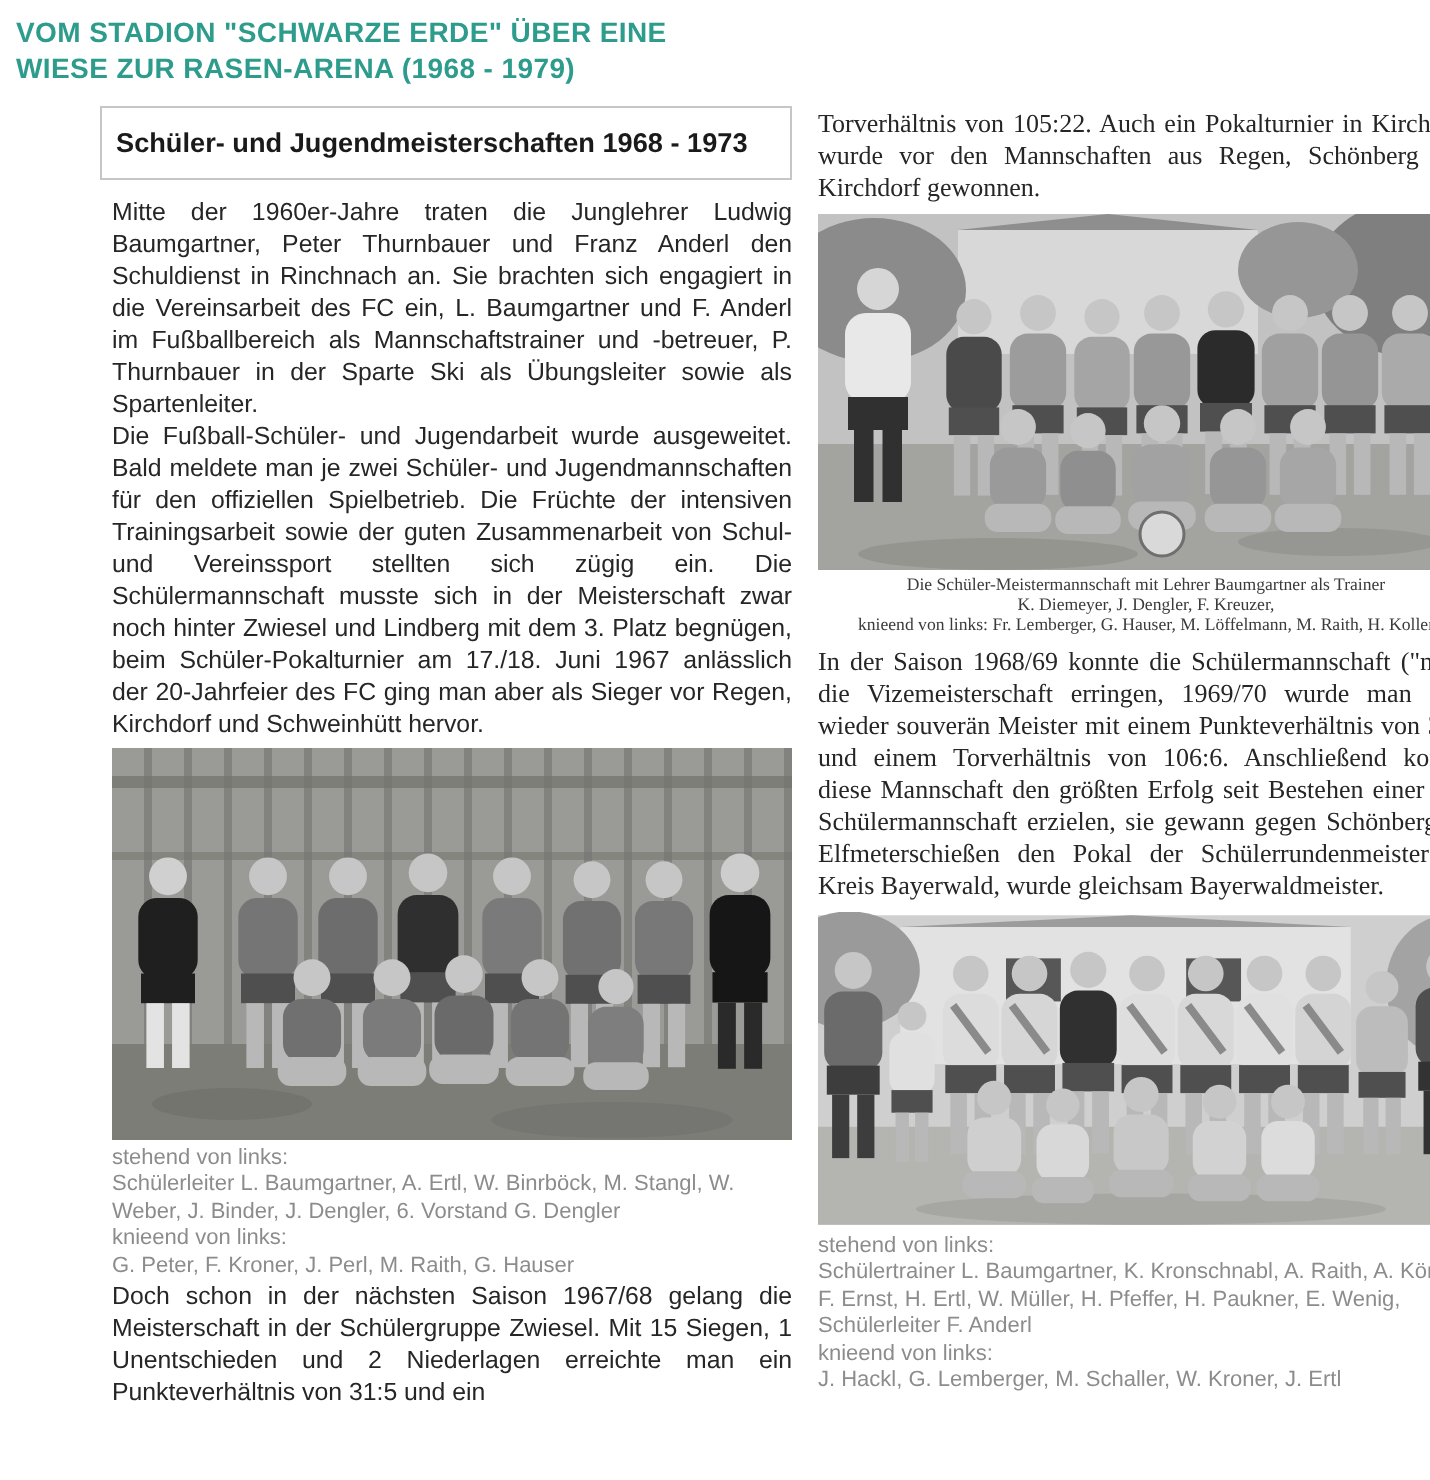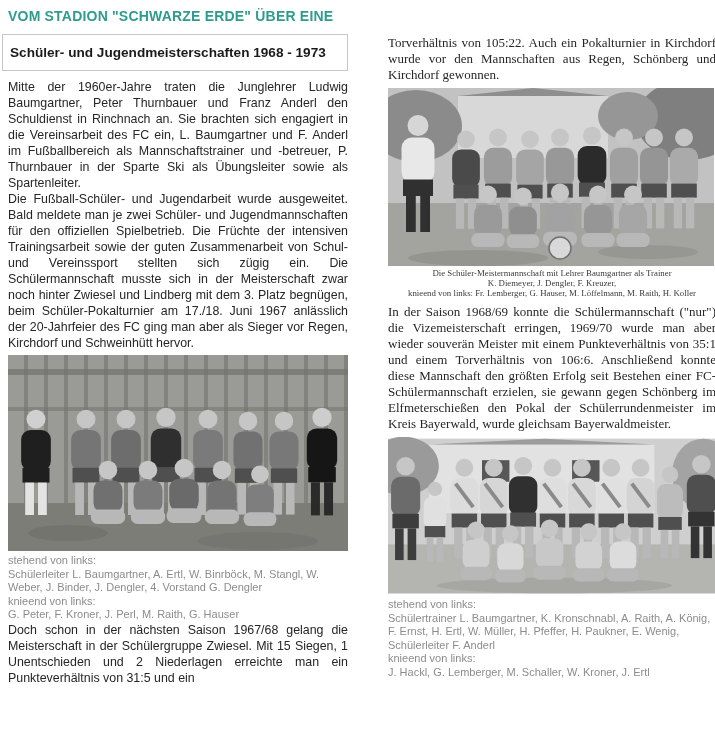--- a/index.html
+++ b/index.html
@@ -6,21 +6,21 @@
   body{
     width:715px;height:740px;background:#ffffff;overflow:hidden;
     font-family:"Liberation Sans","DejaVu Sans",sans-serif;color:#222;
   }
   .page{box-sizing:border-box;padding:7px 8px 0 8px;}
   .page-title{
     margin:0 0 9px 0;font-size:14px;font-weight:bold;color:#2e9c8d;
     line-height:1.32;letter-spacing:.2px;
   }
   .page-title span{display:block;}
-  .columns{display:flex;gap:40px;align-items:flex-start;}
+  .columns{display:flex;gap:13px;align-items:flex-start;margin-left:48px;}
   .col-left{width:340px;flex:none;}
   .col-right{width:328px;flex:none;padding-top:1px;}
   .heading-box{
     border:1px solid #c6c6c6;margin:0 0 8px -6px;padding:10px 8px 10px 7px;
     font-size:13.6px;font-weight:bold;color:#1a1a1a;
   }
   p.body{font-size:12.4px;line-height:16px;text-align:justify;margin:0;color:#262626;}
   .col-right p.body{font-size:13px;font-family:Liberation Serif, serif;}
   figure{margin:4px 0 0 0;}
   figure svg{display:block;}
@@ -48,20 +48,21 @@
       <rect x="-11" y="17" width="22" height="24" rx="7" fill="var(--shirt,#808080)"></rect>
       <rect x="-13" y="39" width="26" height="11" rx="5" fill="var(--legs,#b8b8b8)"></rect>
     </g>
   </defs>
 </svg>
 
 <div class="page">
 
   <h1 class="page-title">
     <span>VOM STADION "SCHWARZE ERDE" ÜBER EINE</span>
+    <span>WIESE ZUR RASEN-ARENA (1968 - 1979)</span>
   </h1>
 
   <div class="columns">
 
     <div class="col-left">
 
       <div class="heading-box">
         <span>Schüler- und Jugendmeisterschaften 1968 - 1973</span>
       </div>
 
@@ -91,21 +92,21 @@
           <use href="#fig-stand" transform="translate(276,54) scale(1.32)" style="--shirt:#787878"></use>
           <use href="#fig-stand" transform="translate(314,50) scale(1.38)" style="--shirt:#161616;--shorts:#161616;--legs:#2a2a2a;--skin:#cdcdcd"></use>
           <use href="#fig-kneel" transform="translate(100,103) scale(1.32)" style="--shirt:#707070"></use>
           <use href="#fig-kneel" transform="translate(140,103) scale(1.32)" style="--shirt:#7b7b7b"></use>
           <use href="#fig-kneel" transform="translate(176,101) scale(1.34)" style="--shirt:#6a6a6a"></use>
           <use href="#fig-kneel" transform="translate(214,103) scale(1.32)" style="--shirt:#747474"></use>
           <use href="#fig-kneel" transform="translate(252,108) scale(1.26)" style="--shirt:#7e7e7e"></use>
         </svg>
         <figcaption class="cap-gray">
           <div>stehend von links:</div>
-          <div>Schülerleiter L. Baumgartner, A. Ertl, W. Binrböck, M. Stangl, W. Weber, J. Binder, J. Dengler, 4. Vorstand G. Dengler</div>
+          <div>Schülerleiter L. Baumgartner, A. Ertl, W. Binrböck, M. Stangl, W. Weber, J. Binder, J. Dengler, 6. Vorstand G. Dengler</div>
           <div>knieend von links:</div>
           <div>G. Peter, F. Kroner, J. Perl, M. Raith, G. Hauser</div>
         </figcaption>
       </figure>
 
       <p class="body mt">Doch schon in der nächsten Saison 1967/68 gelang die Meisterschaft in der Schülergruppe Zwiesel. Mit 15 Siegen, 1 Unentschieden und 2 Niederlagen erreichte man ein Punkteverhältnis von 31:5 und ein</p>
     </div>
 
     <div class="col-right">
 

